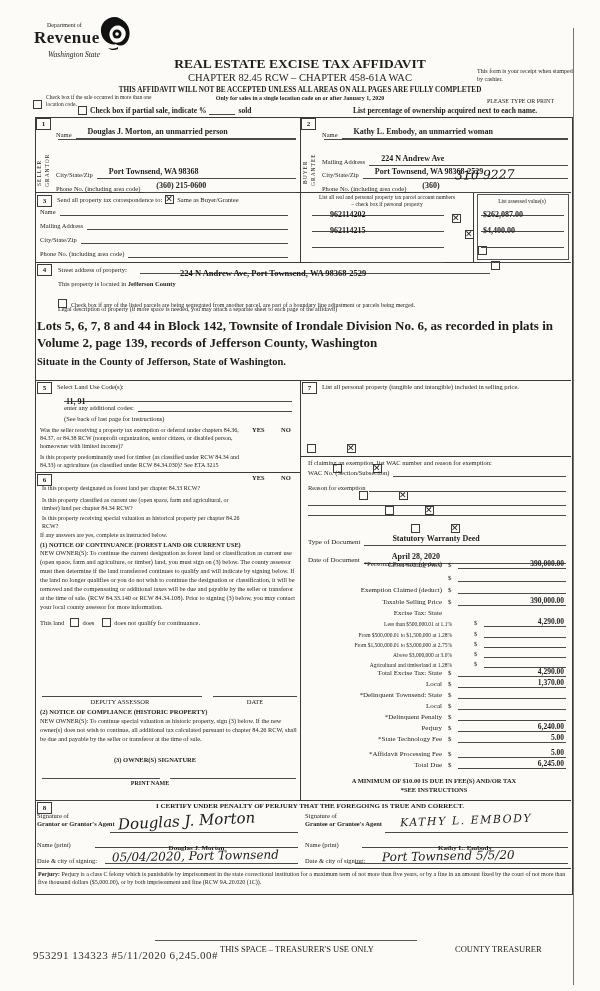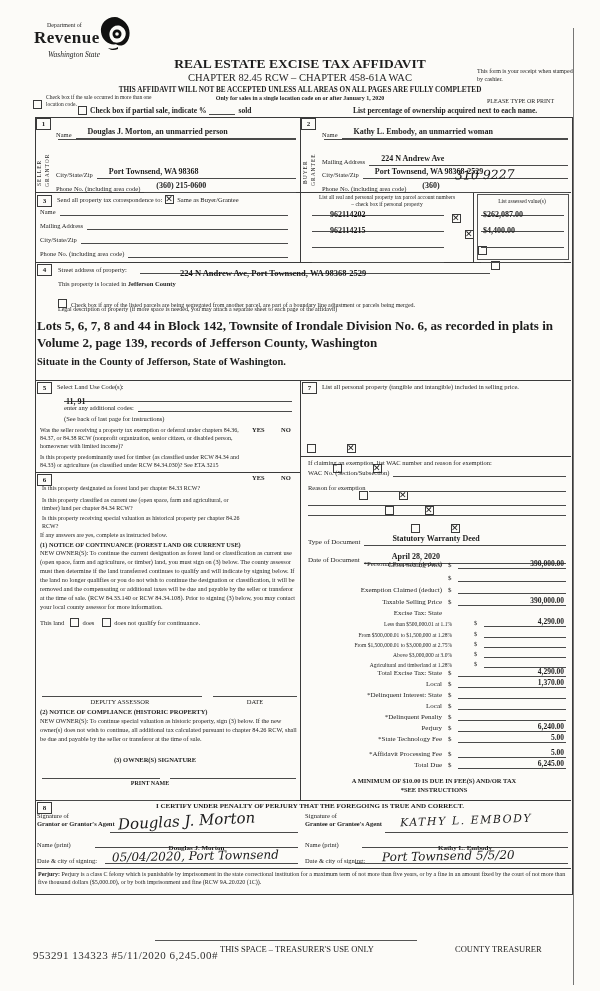--- a/index.html
+++ b/index.html
@@ -313,21 +313,21 @@
   <span class="a money-lbl" style="left:300px;top:669px;width:142px;">Total Excise Tax: State</span>
   <span class="a" style="left:448px;top:669px;font-size:7px;">$</span>
   <div class="a ln" style="left:458px;top:666px;width:108px;height:10px;">
       <span class="mval">4,290.00</span>
     </div>
   <span class="a money-lbl" style="left:300px;top:680px;width:142px;">Local</span>
   <span class="a" style="left:448px;top:680px;font-size:7px;">$</span>
   <div class="a ln" style="left:458px;top:677px;width:108px;height:10px;">
       <span class="mval">1,370.00</span>
     </div>
-  <span class="a money-lbl" style="left:300px;top:691px;width:142px;">*Delinquent Interest: State</span>
+  <span class="a money-lbl" style="left:300px;top:691px;width:142px;">*Delinquent Townsend: State</span>
   <span class="a" style="left:448px;top:691px;font-size:7px;">$</span>
   <div class="a ln" style="left:458px;top:688px;width:108px;height:10px;">
       <span class="mval"></span>
     </div>
   <span class="a money-lbl" style="left:300px;top:702px;width:142px;">Local</span>
   <span class="a" style="left:448px;top:702px;font-size:7px;">$</span>
   <div class="a ln" style="left:458px;top:699px;width:108px;height:10px;">
       <span class="mval"></span>
     </div>
   <span class="a money-lbl" style="left:300px;top:713px;width:142px;">*Delinquent Penalty</span>

